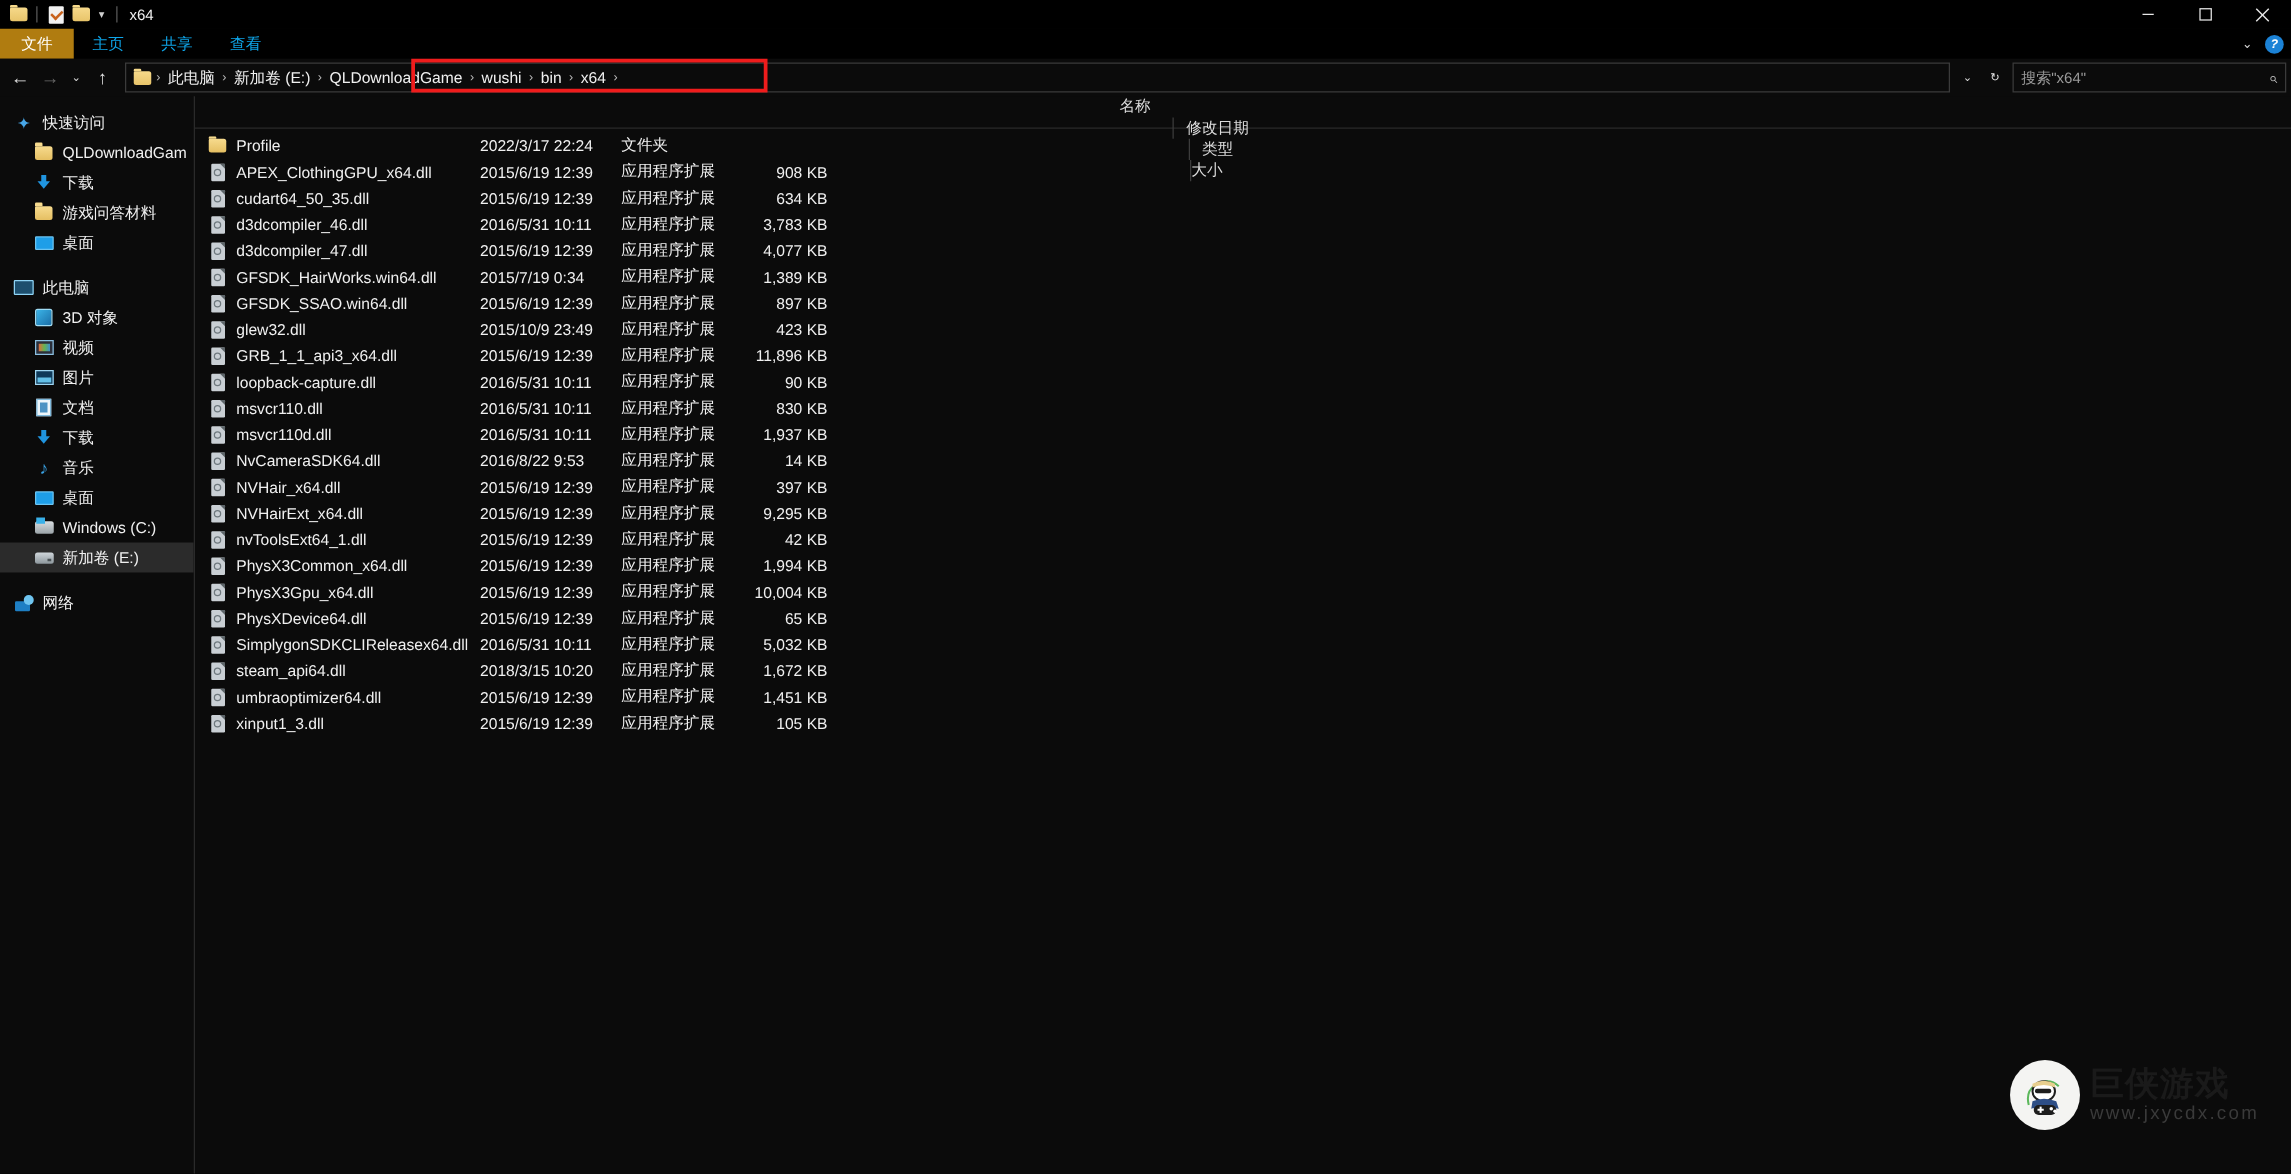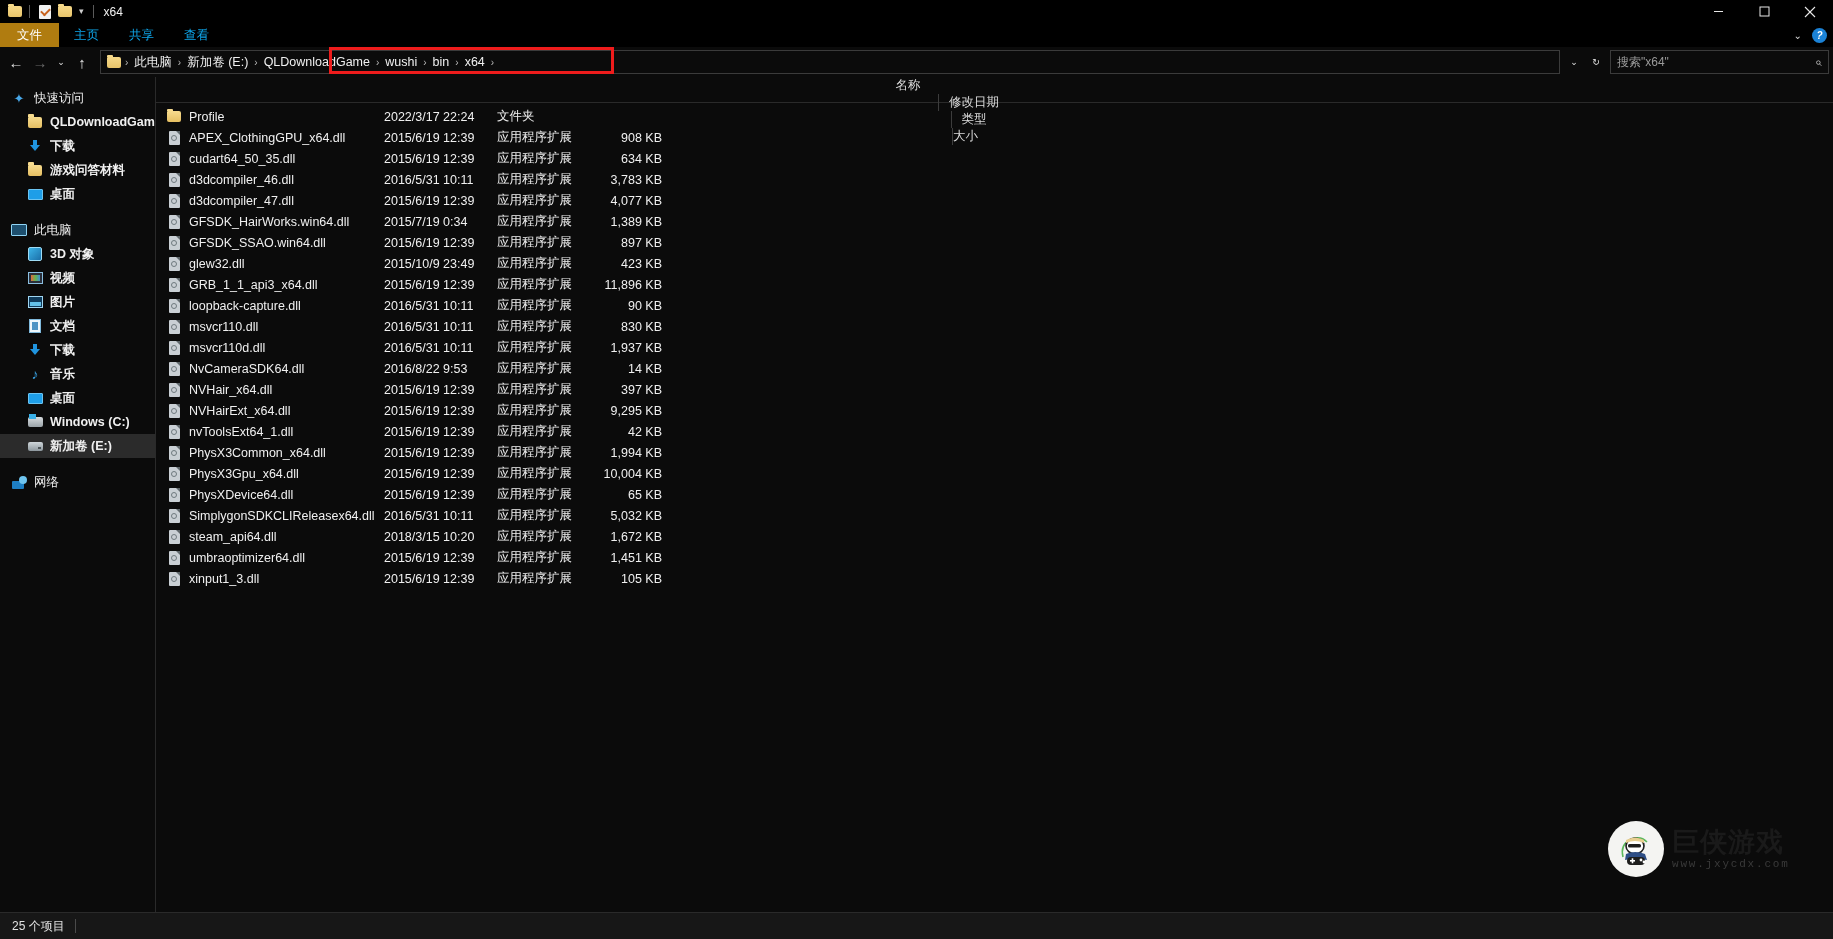--- a/index.html
+++ b/index.html
@@ -267,21 +267,21 @@
   .nav-item {
     height: 24px;
     display: flex;
     align-items: center;
     font-size: 12.5px;
     color: #f0f0f0;
     white-space: nowrap;
     padding-left: 10px;
   }
   .nav-item.lvl1 { padding-left: 10px; }
-  .nav-item.lvl2 { padding-left: 26px; font-weight: bold; }
+  .nav-item.lvl2 { padding-left: 26px; }
   .nav-item.selected { background: #2b2b2b; }
   .nav-ico {
     width: 18px;
     height: 18px;
     margin-right: 6px;
     flex: 0 0 18px;
     display: flex;
     align-items: center;
     justify-content: center;
   }
@@ -609,25 +609,24 @@
     justify-content: center;
   }
   .wm-main {
     font-size: 27px;
     font-weight: bold;
     color: #1a1a1a;
     letter-spacing: 1px;
     line-height: 1.05;
   }
   .wm-sub {
-    font-size: 11px;
+    font-size: 15px;
     color: #3a3a3a;
     letter-spacing: 1.8px;
     margin-top: 1px;
-    font-family: Liberation Mono, monospace;
   }
 </style>
 </head>
 <body>
 
 <div class="explorer">
 
   <div class="titlebar">
     <div class="qat">
       <div class="qat-ico">
@@ -1099,18 +1098,14 @@
         </svg>
       </div>
       <div class="wm-text">
         <div class="wm-main">巨侠游戏</div>
         <div class="wm-sub">www.jxycdx.com</div>
       </div>
     </div>
 
   </div>
 
-  <div class="statusbar">
-    <span>25 个项目</span>
-    <span class="status-sep"></span>
-  </div>
 
 </div>
 
 </body></html>

